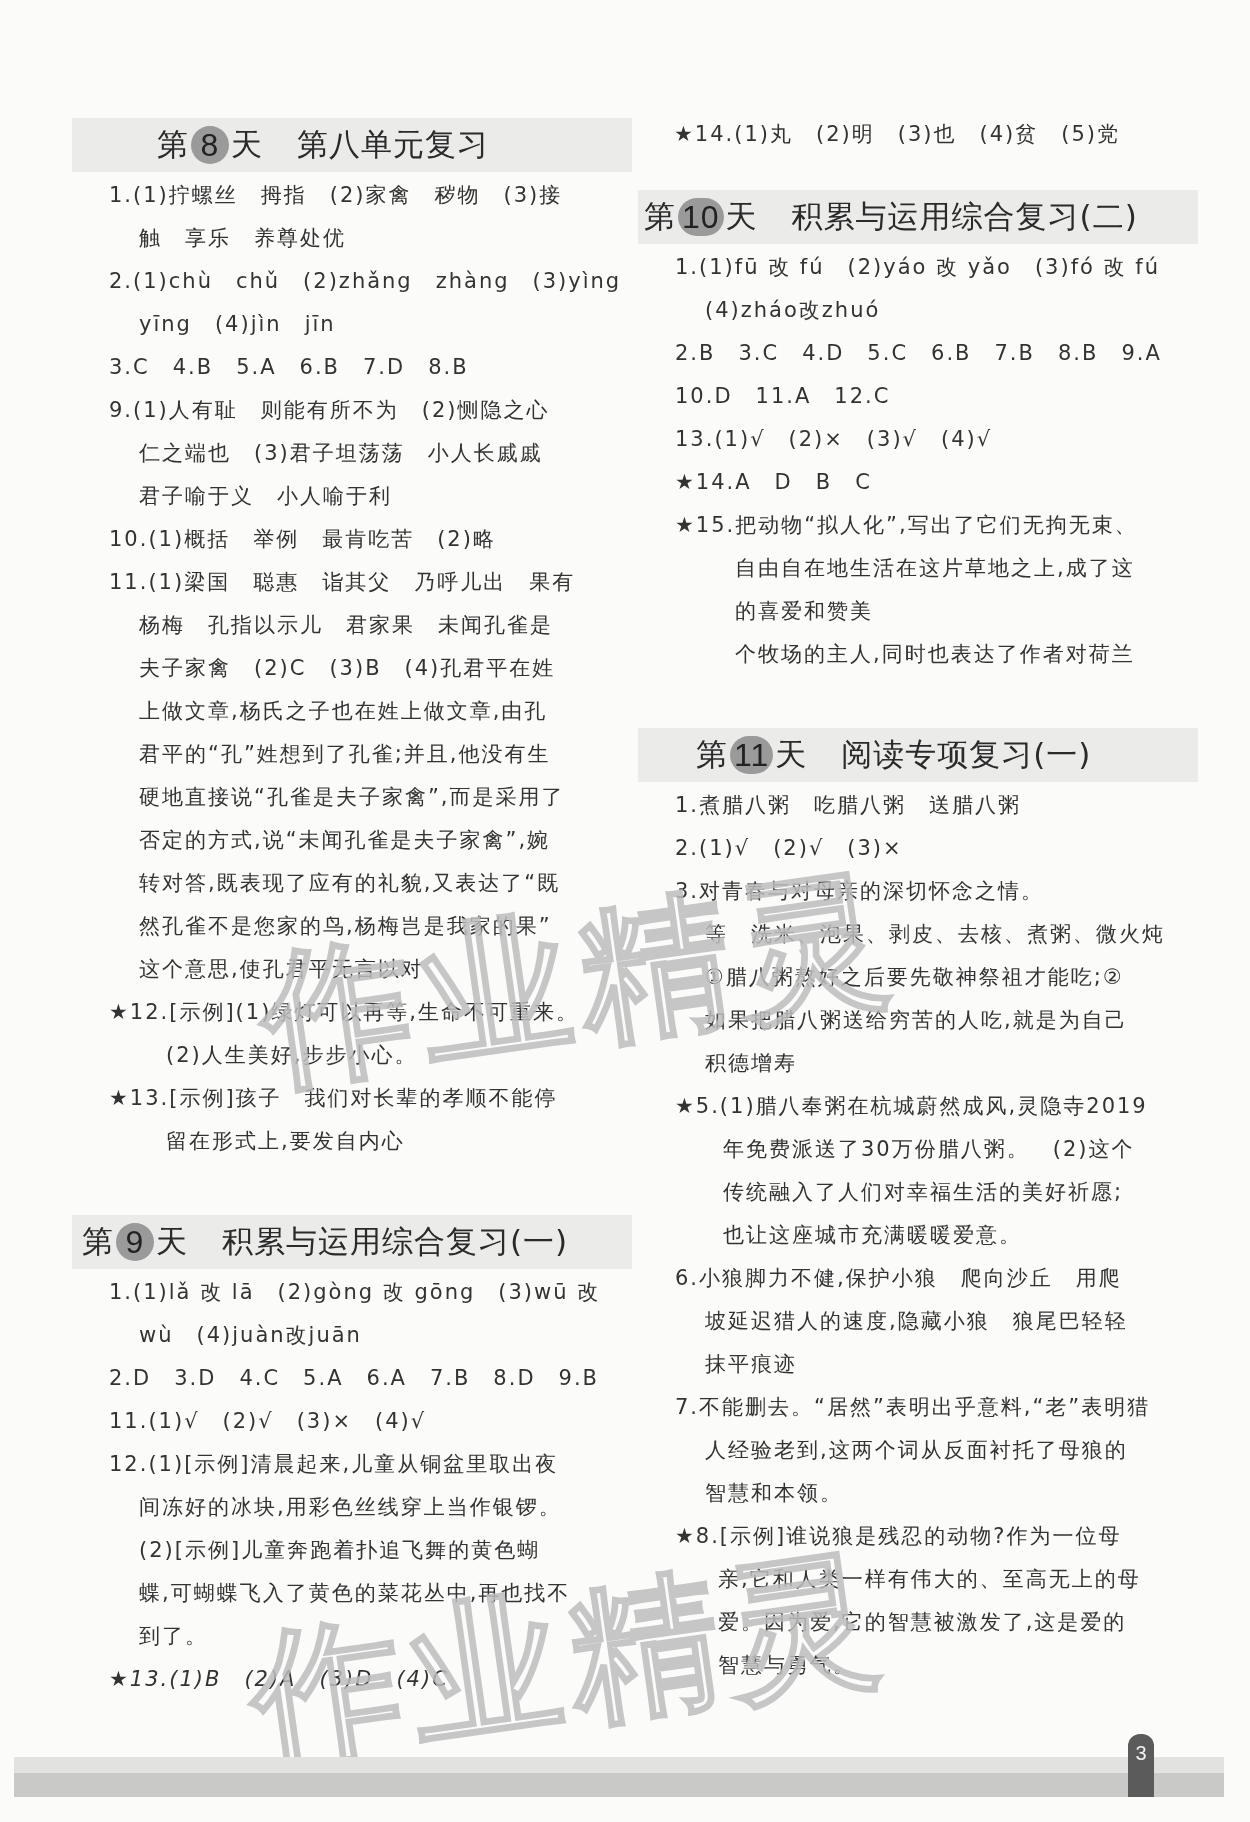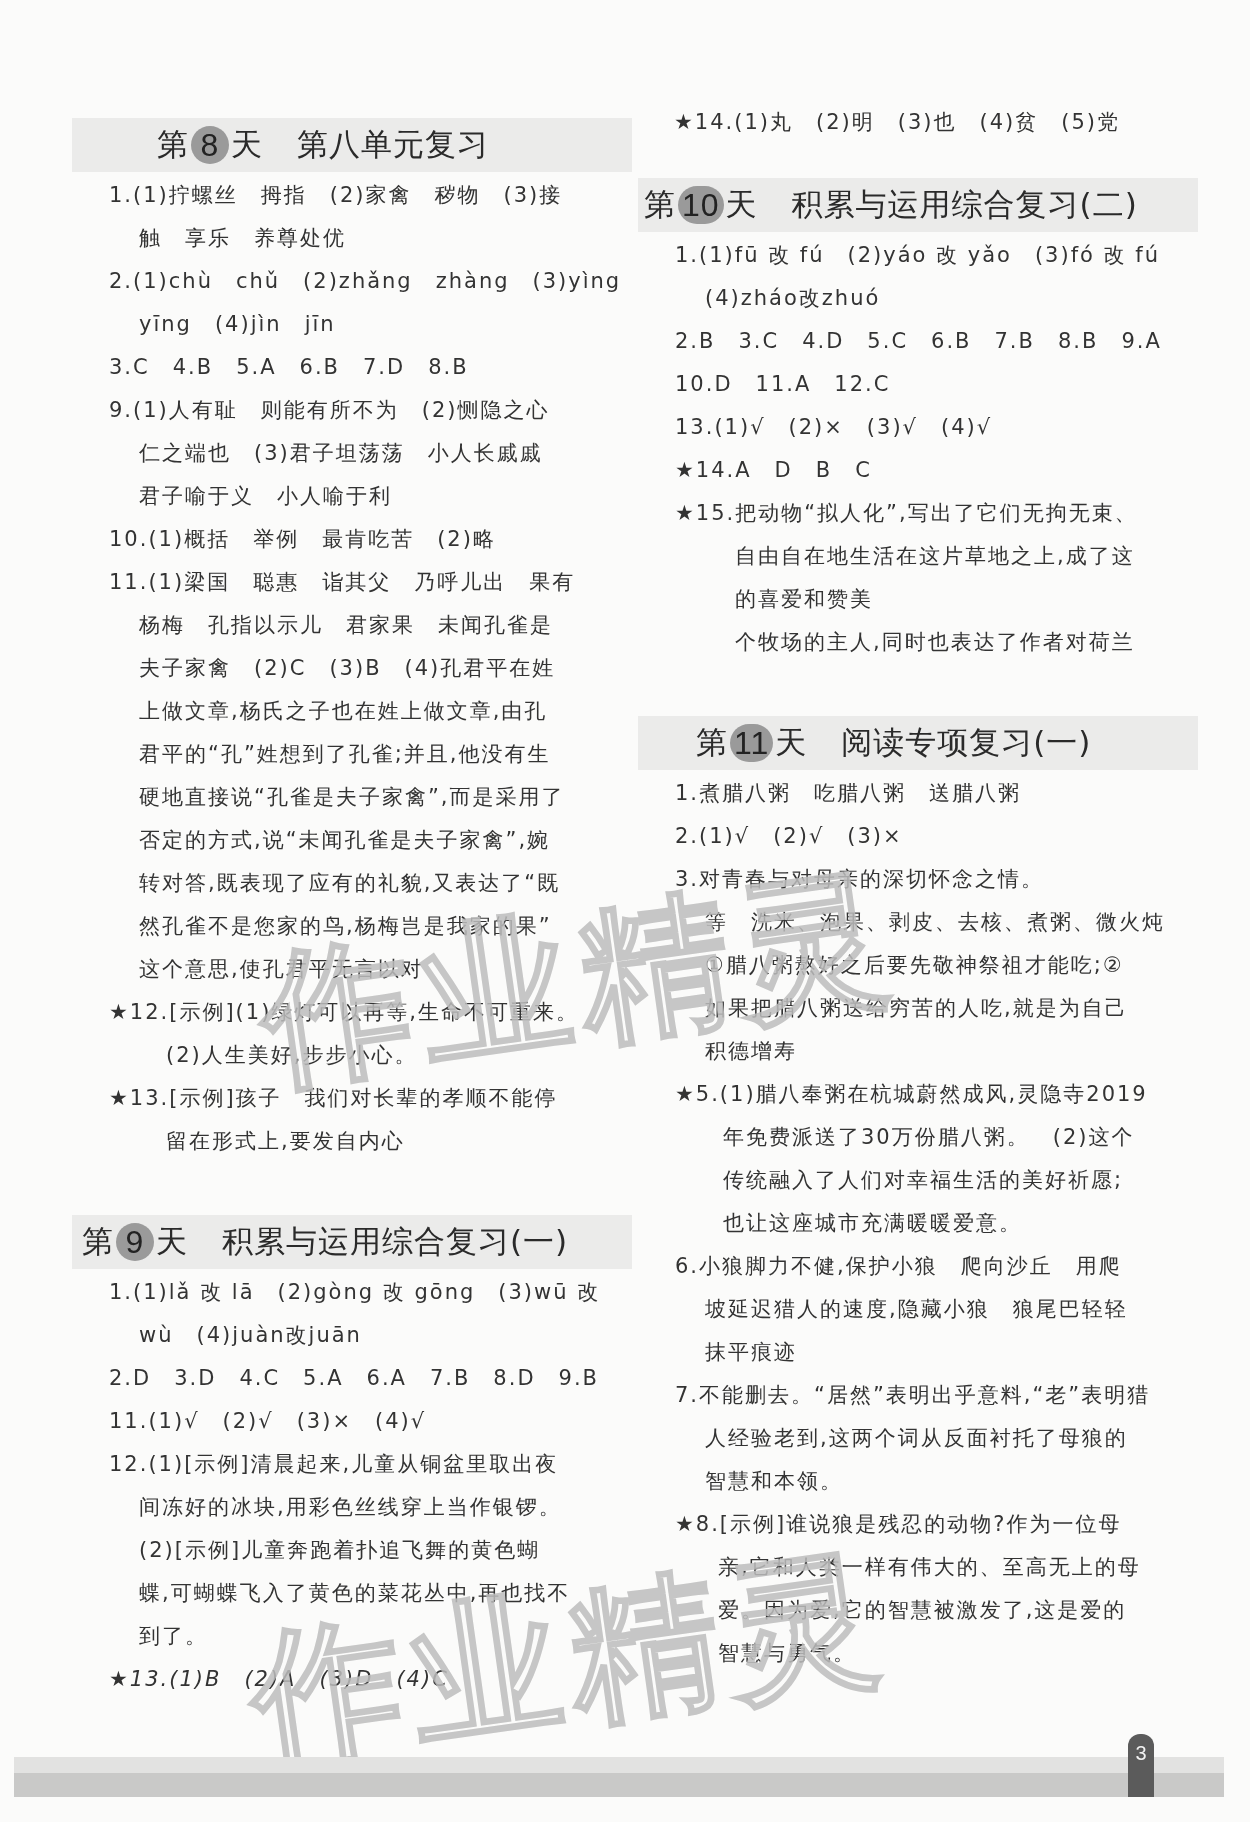--- a/index.html
+++ b/index.html
@@ -1,21 +1,21 @@
 <!DOCTYPE html>
 <html><head>
 <meta charset="utf-8">
 <style>
   * { box-sizing: border-box; margin: 0; padding: 0; }
   html, body { width: 1250px; height: 1822px; background: #f7f7f5; overflow: hidden; }
   body { position: relative; font-family: "DejaVu Sans", "Liberation Sans", sans-serif; color: #2a2a2a; }
   .page { position: absolute; left: 0; top: 0; width: 1250px; height: 1822px; background: #fbfbfa; }
   .col { position: absolute; width: 560px; }
   .col-left { left: 72px; top: 118px; }
-  .col-right { left: 638px; top: 101px; }
+  .col-right { left: 638px; top: 113px; }
   .section-header {
     height: 54px; background: #ebebea; display: flex; align-items: center;
     font-size: 31px; color: #2a2a2a; letter-spacing: 1px; margin-bottom: 2px;
   }
   .section-header .day { display: flex; align-items: center; }
   .badge {
     display: inline-flex; align-items: center; justify-content: center;
     height: 38px; min-width: 38px; padding: 0 4px; border-radius: 19px;
     background: #9a9a9a; color: #222; font-family: "Liberation Sans", sans-serif;
     font-size: 32px; margin: 0 2px;

